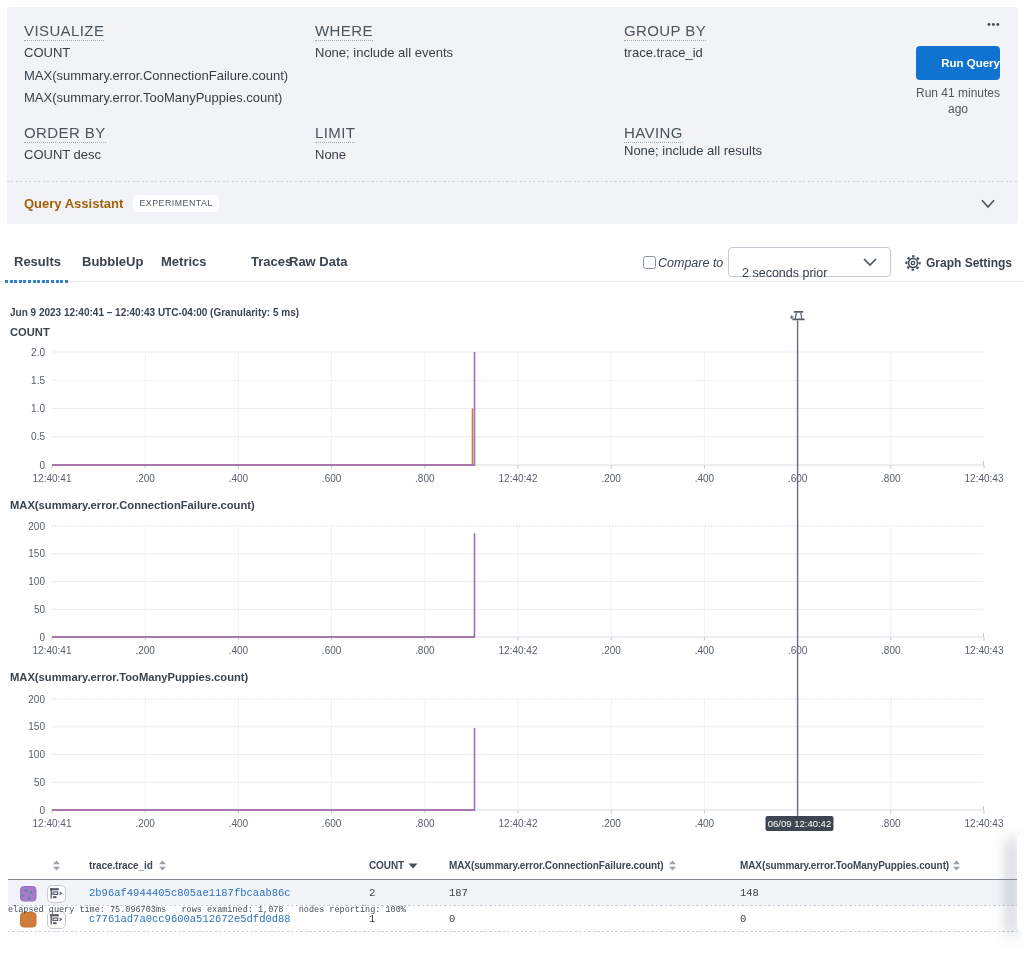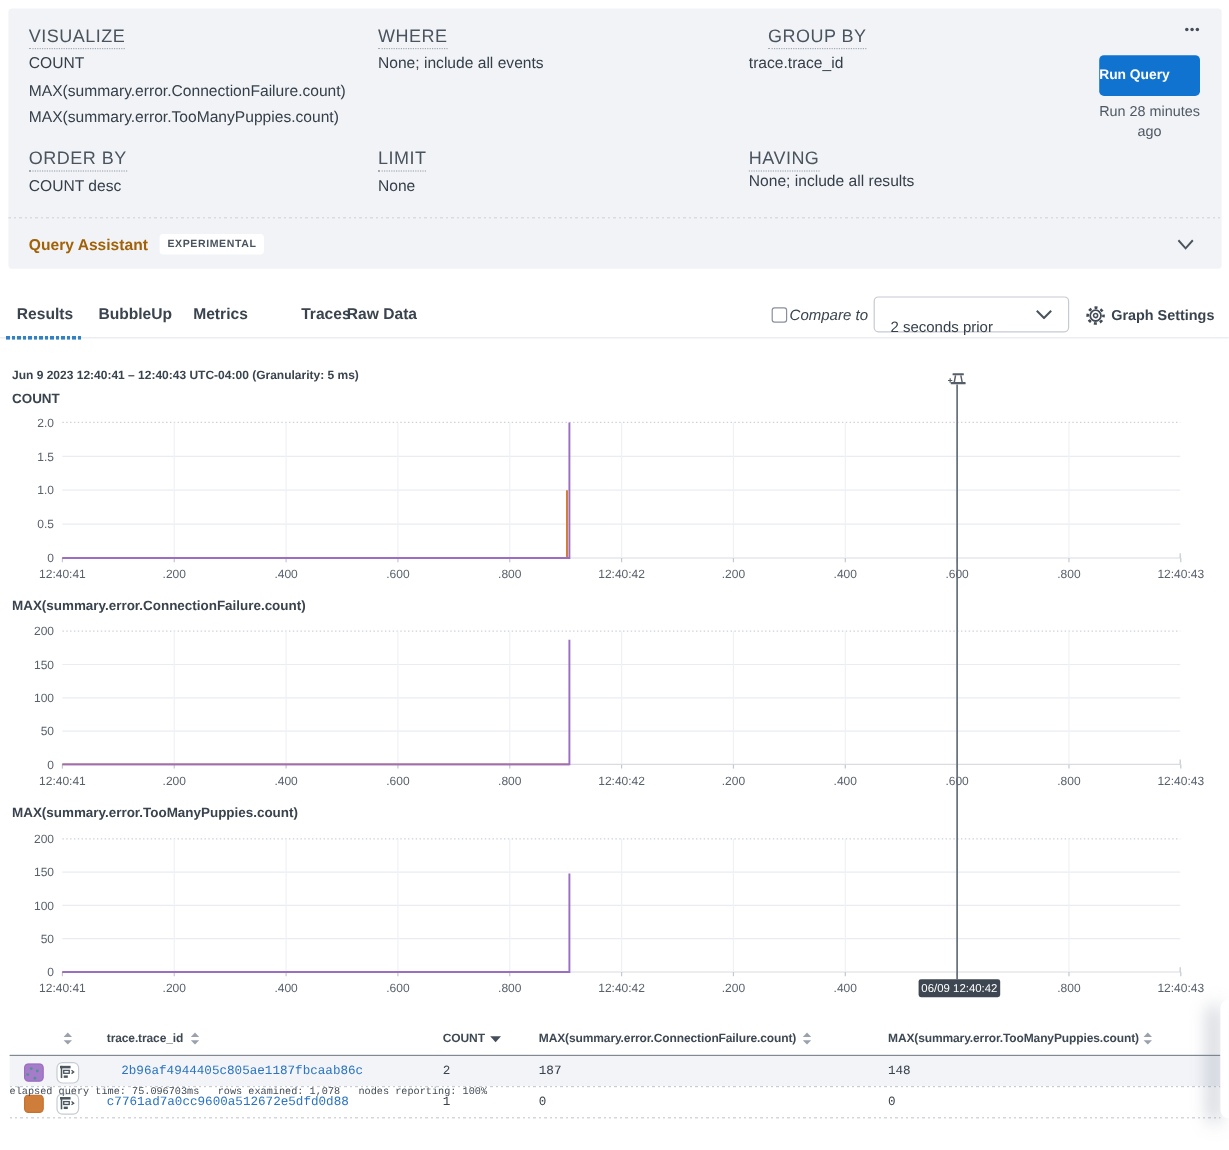--- a/index.html
+++ b/index.html
@@ -4,26 +4,26 @@
 <style>
   html,body{margin:0;padding:0;}
   body{width:1024px;height:958px;background:#fff;position:relative;overflow:hidden;
        font-family:"Liberation Sans",sans-serif;-webkit-font-smoothing:antialiased;}
   .abs{position:absolute;}
   .panel{left:7px;top:7px;width:1011px;height:217px;background:#f1f3f7;border-radius:3px;}
   .plabel{font-size:15px;color:#4a545f;letter-spacing:.4px;border-bottom:1px dotted #a3aab4;
           padding-bottom:3px;display:inline-block;line-height:12px;}
   .pitems{font-size:13px;color:#353f49;line-height:22.5px;}
   .btn{left:916px;top:46px;width:84px;height:34px;background:#1173d0;border-radius:4px;
-       color:#fff;font-weight:bold;font-size:11.5px;text-align:left;line-height:34px;}
+       color:#fff;font-weight:bold;font-size:11.5px;text-align:right;line-height:34px;}
   .runago{left:908px;top:86px;width:100px;text-align:center;font-size:12px;color:#4e5863;line-height:15.5px;}
   .qa-sep{left:7px;top:181px;width:1011px;height:1px;background-image:repeating-linear-gradient(to right,#d2d6dd 0,#d2d6dd 2px,transparent 2px,transparent 4.5px);}
   .qa{left:24px;top:196px;font-size:13px;font-weight:bold;color:#a16207;}
   .badge{left:133px;top:195px;height:17px;line-height:17px;background:#fff;border-radius:3px;
-         padding:0 6.5px;font-size:8.8px;font-weight:bold;letter-spacing:.5px;color:#4a545e;}
+         padding:0 6.5px;font-size:8.8px;font-weight:normal;letter-spacing:.5px;color:#4a545e;}
   .tab{font-size:13px;font-weight:bold;color:#3a444e;top:254px;}
   .tabline{left:0;top:281px;width:1024px;border-top:1px solid #e6e9ee;}
   .tabul{left:5px;top:280px;width:64px;height:3px;background-image:repeating-linear-gradient(to right,#3181c4 0,#3181c4 3px,transparent 3px,transparent 4.6px);}
   .cbox{left:643px;top:256px;width:10.5px;height:10.5px;border:1.5px solid #89909b;border-radius:2.5px;background:#fff;}
   .cmp{left:658px;top:256px;font-size:12.5px;color:#3a444e;font-style:italic;}
   .dd{left:728px;top:247px;width:161px;height:28px;border:1px solid #c5cad3;border-radius:4px;background:#fff;}
   .ddtext{left:742px;top:266px;font-size:12.5px;color:#353f49;}
   .gset{left:926px;top:256px;font-size:12px;font-weight:bold;color:#3a444e;}
   .thead{font-size:10px;letter-spacing:-0.1px;font-weight:bold;color:#3f4954;top:860px;}
   .hline{left:8px;top:879px;width:1009px;border-top:1px solid #828993;}
@@ -39,35 +39,35 @@
           box-shadow:-9px 4px 14px rgba(110,120,140,.5);}
 </style>
 </head>
 <body>
 <div class="abs panel"></div>
 
 <span class="abs plabel" style="left:24px;top:25px;">VISUALIZE</span>
 <div class="abs pitems" style="left:24px;top:42px;">COUNT<br>MAX(summary.error.ConnectionFailure.count)<br>MAX(summary.error.TooManyPuppies.count)</div>
 <span class="abs plabel" style="left:315px;top:25px;">WHERE</span>
 <div class="abs pitems" style="left:315px;top:42px;">None; include all events</div>
-<span class="abs plabel" style="left:624px;top:25px;margin-left:16px;">GROUP BY</span>
+<span class="abs plabel" style="left:624px;top:25px;">GROUP BY</span>
 <div class="abs pitems" style="left:624px;top:42px;">trace.trace_id</div>
 <span class="abs plabel" style="left:24px;top:127px;">ORDER BY</span>
 <div class="abs pitems" style="left:24px;top:144px;">COUNT desc</div>
 <span class="abs plabel" style="left:315px;top:127px;">LIMIT</span>
 <div class="abs pitems" style="left:315px;top:144px;">None</div>
 <span class="abs plabel" style="left:624px;top:127px;">HAVING</span>
 <div class="abs pitems" style="left:624px;top:140px;">None; include all results</div>
 <svg class="abs" style="left:986.5px;top:21.5px;" width="14" height="5" viewBox="0 0 14 5">
   <circle cx="2" cy="2.5" r="1.45" fill="#454e58"></circle>
     <circle cx="6.4" cy="2.5" r="1.45" fill="#454e58"></circle>
     <circle cx="10.8" cy="2.5" r="1.45" fill="#454e58"></circle>
 </svg>
 <div class="abs btn">Run Query</div>
-<div class="abs runago">Run 28 minutes ago</div>
+<div class="abs runago">Run 41 minutes ago</div>
 <div class="abs qa-sep"></div>
 <span class="abs qa">Query Assistant</span>
 <span class="abs badge">EXPERIMENTAL</span>
 <svg class="abs" style="left:981px;top:199px;" width="14" height="10" viewBox="0 0 14 10">
   <path d="M1,1.2 L7,8 L13,1.2" stroke="#4a545e" stroke-width="1.6" fill="none"></path>
 </svg>
 
 <span class="abs tab" style="left:14px;">Results</span>
 <span class="abs tab" style="left:82px;">BubbleUp</span>
 <span class="abs tab" style="left:161px;">Metrics</span>
@@ -291,21 +291,21 @@
 </svg>
 <svg class="abs" style="left:49px;top:913px;" width="14" height="13" viewBox="0 0 14 13">
  <g fill="#4a5560">
       <rect x="1" y="1.2" width="8.8" height="2.1"></rect>
       <rect x="1.6" y="1.2" width="1.3" height="10.2"></rect>
       <rect x="4.1" y="5" width="4.6" height="2.4" fill="none" stroke="#4a5560" stroke-width="1.1"></rect>
       <rect x="4.1" y="9.2" width="3.4" height="2"></rect>
       <path d="M10.6,4.9 L12.4,6.3 L10.6,7.7" stroke="#4a5560" stroke-width="1.1" fill="none"></path>
     </g>
 </svg>
-<span class="abs mono tid" style="left:89px;top:887px;margin-left:12px;">2b96af4944405c805ae1187fbcaab86c</span>
+<span class="abs mono tid" style="left:89px;top:887px;">2b96af4944405c805ae1187fbcaab86c</span>
 <span class="abs mono tid" style="left:89px;top:913px;">c7761ad7a0cc9600a512672e5dfd0d88</span>
 <span class="abs mono tval" style="left:369px;top:887px;">2</span>
 <span class="abs mono tval" style="left:449px;top:887px;">187</span>
 <span class="abs mono tval" style="left:740px;top:887px;">148</span>
 <span class="abs mono tval" style="left:369px;top:913px;">1</span>
 <span class="abs mono tval" style="left:449px;top:913px;">0</span>
 <span class="abs mono tval" style="left:740px;top:913px;">0</span>
 <span class="abs mono footer">elapsed query time: 75.096703ms&nbsp;&nbsp;&nbsp;rows examined: 1,078&nbsp;&nbsp;&nbsp;nodes reporting: 100%</span>
 <div class="abs rstrip"></div>
 

